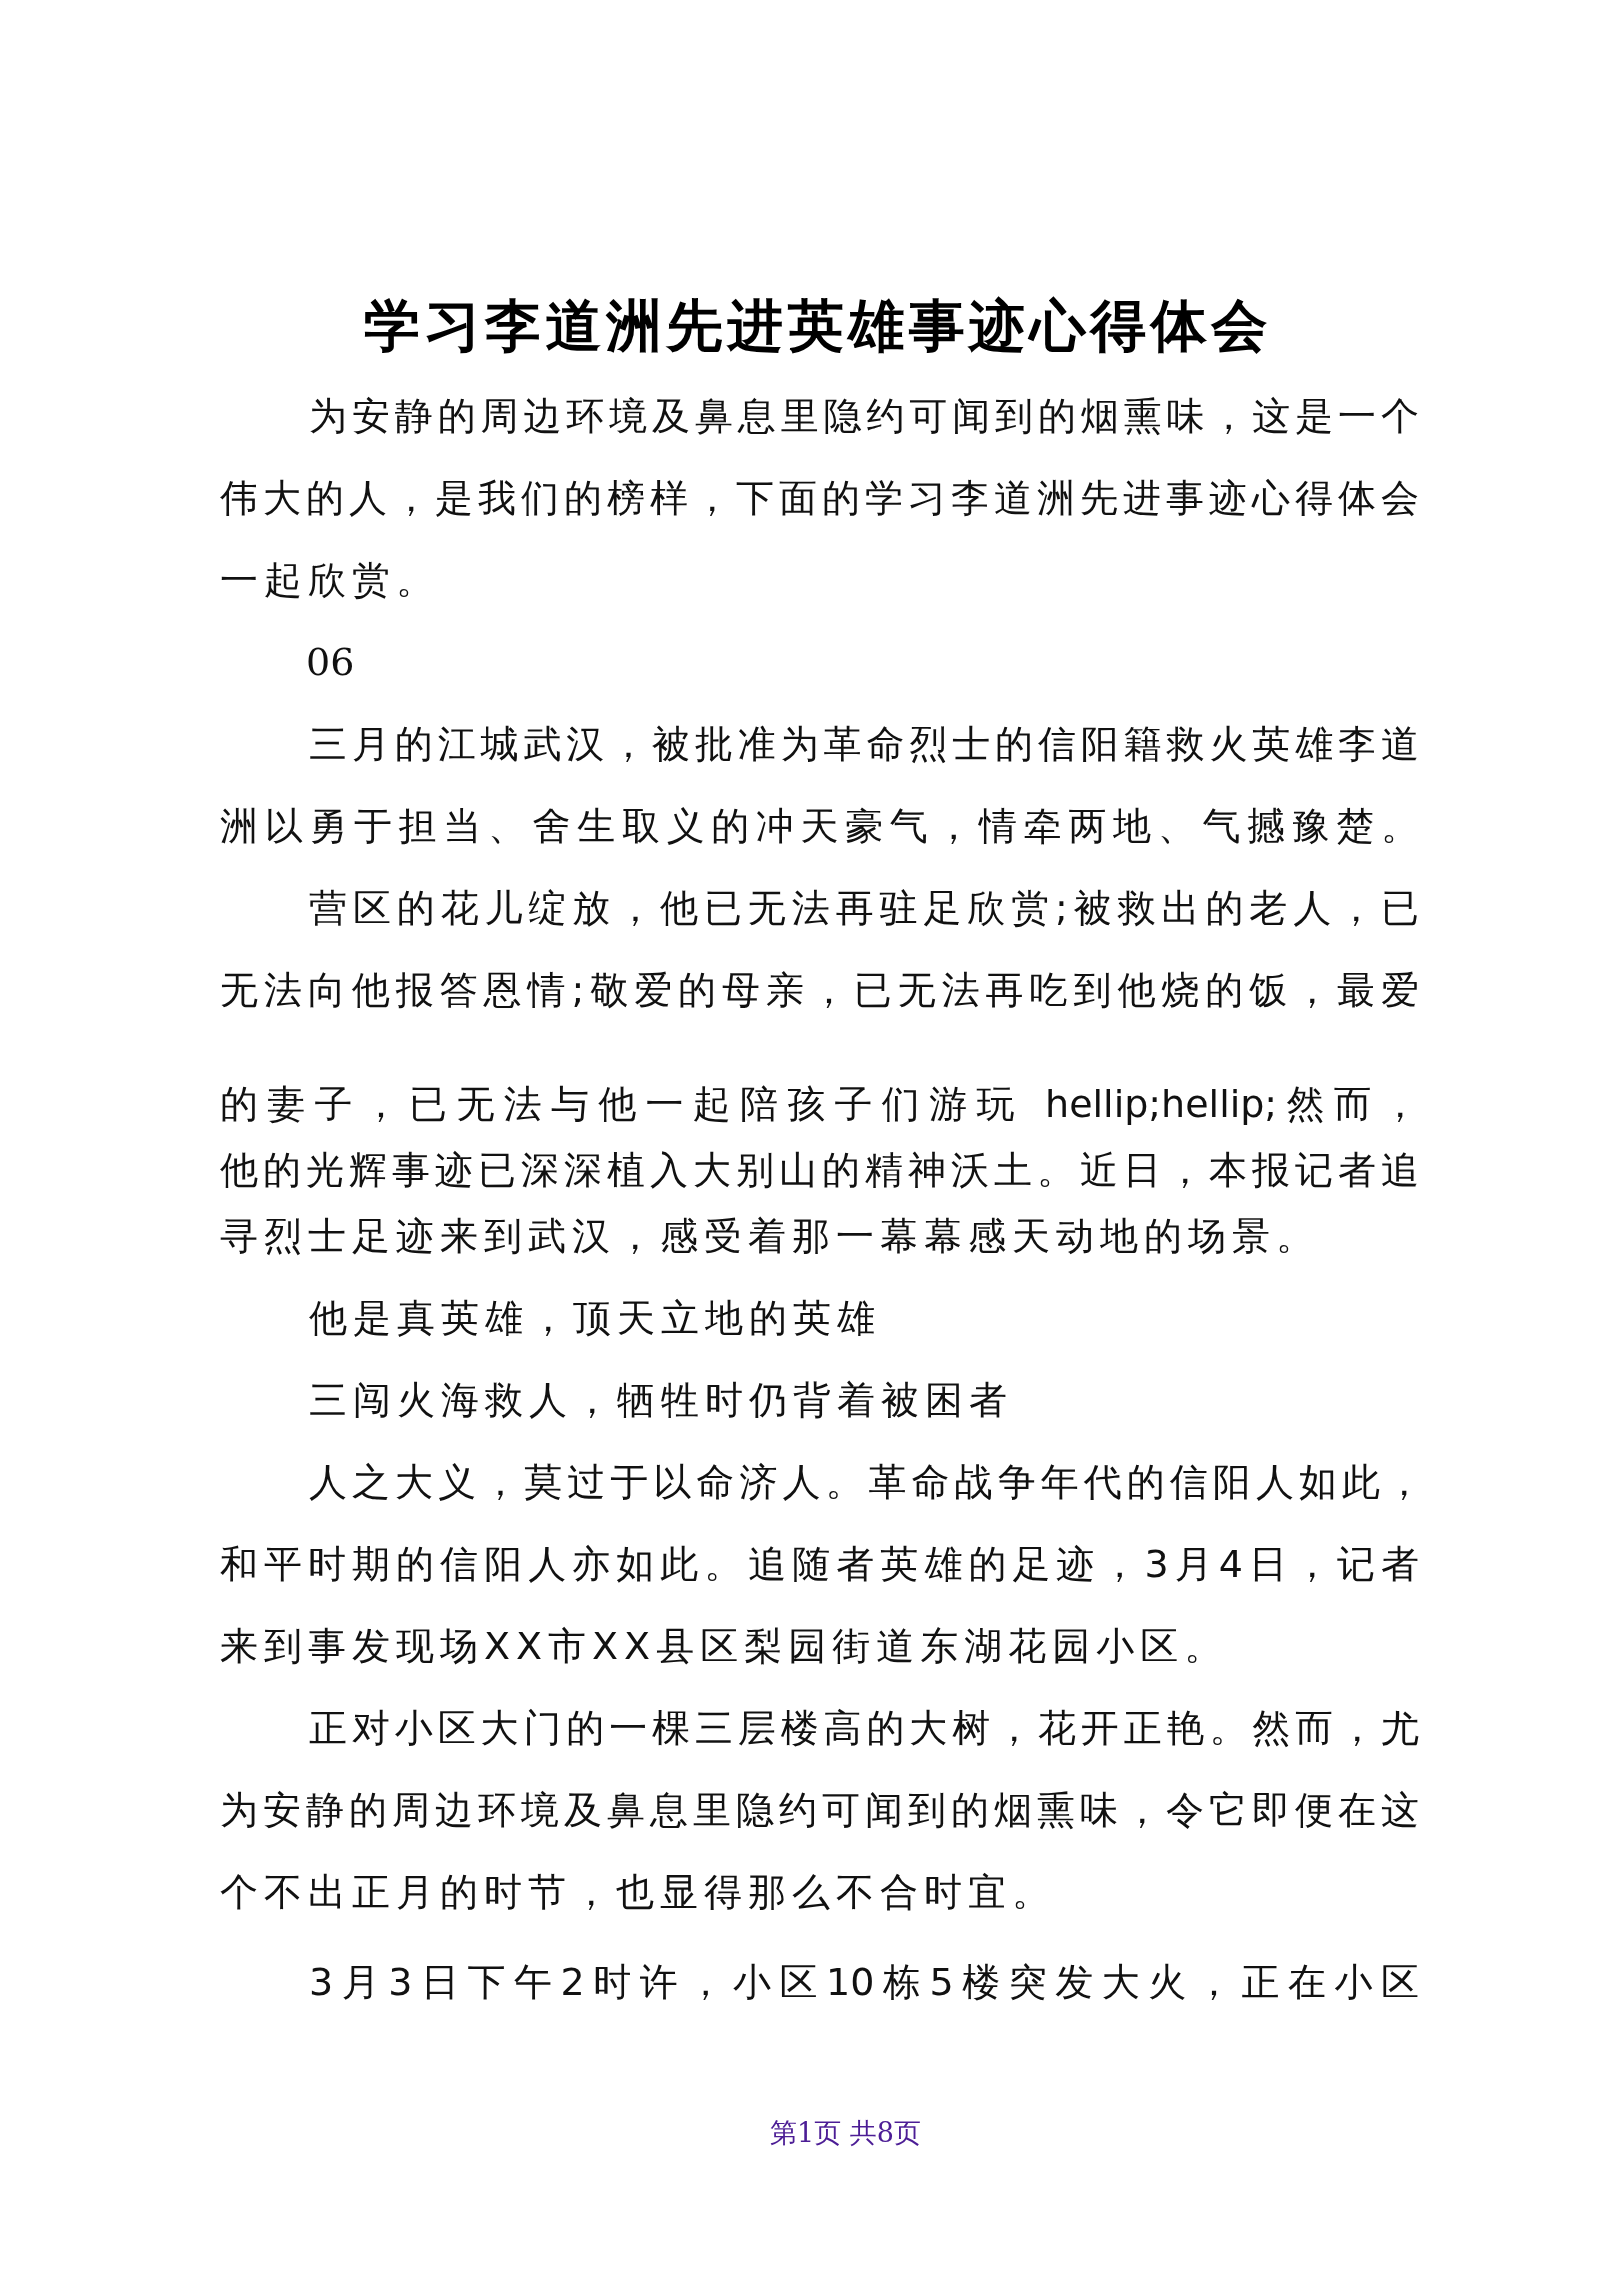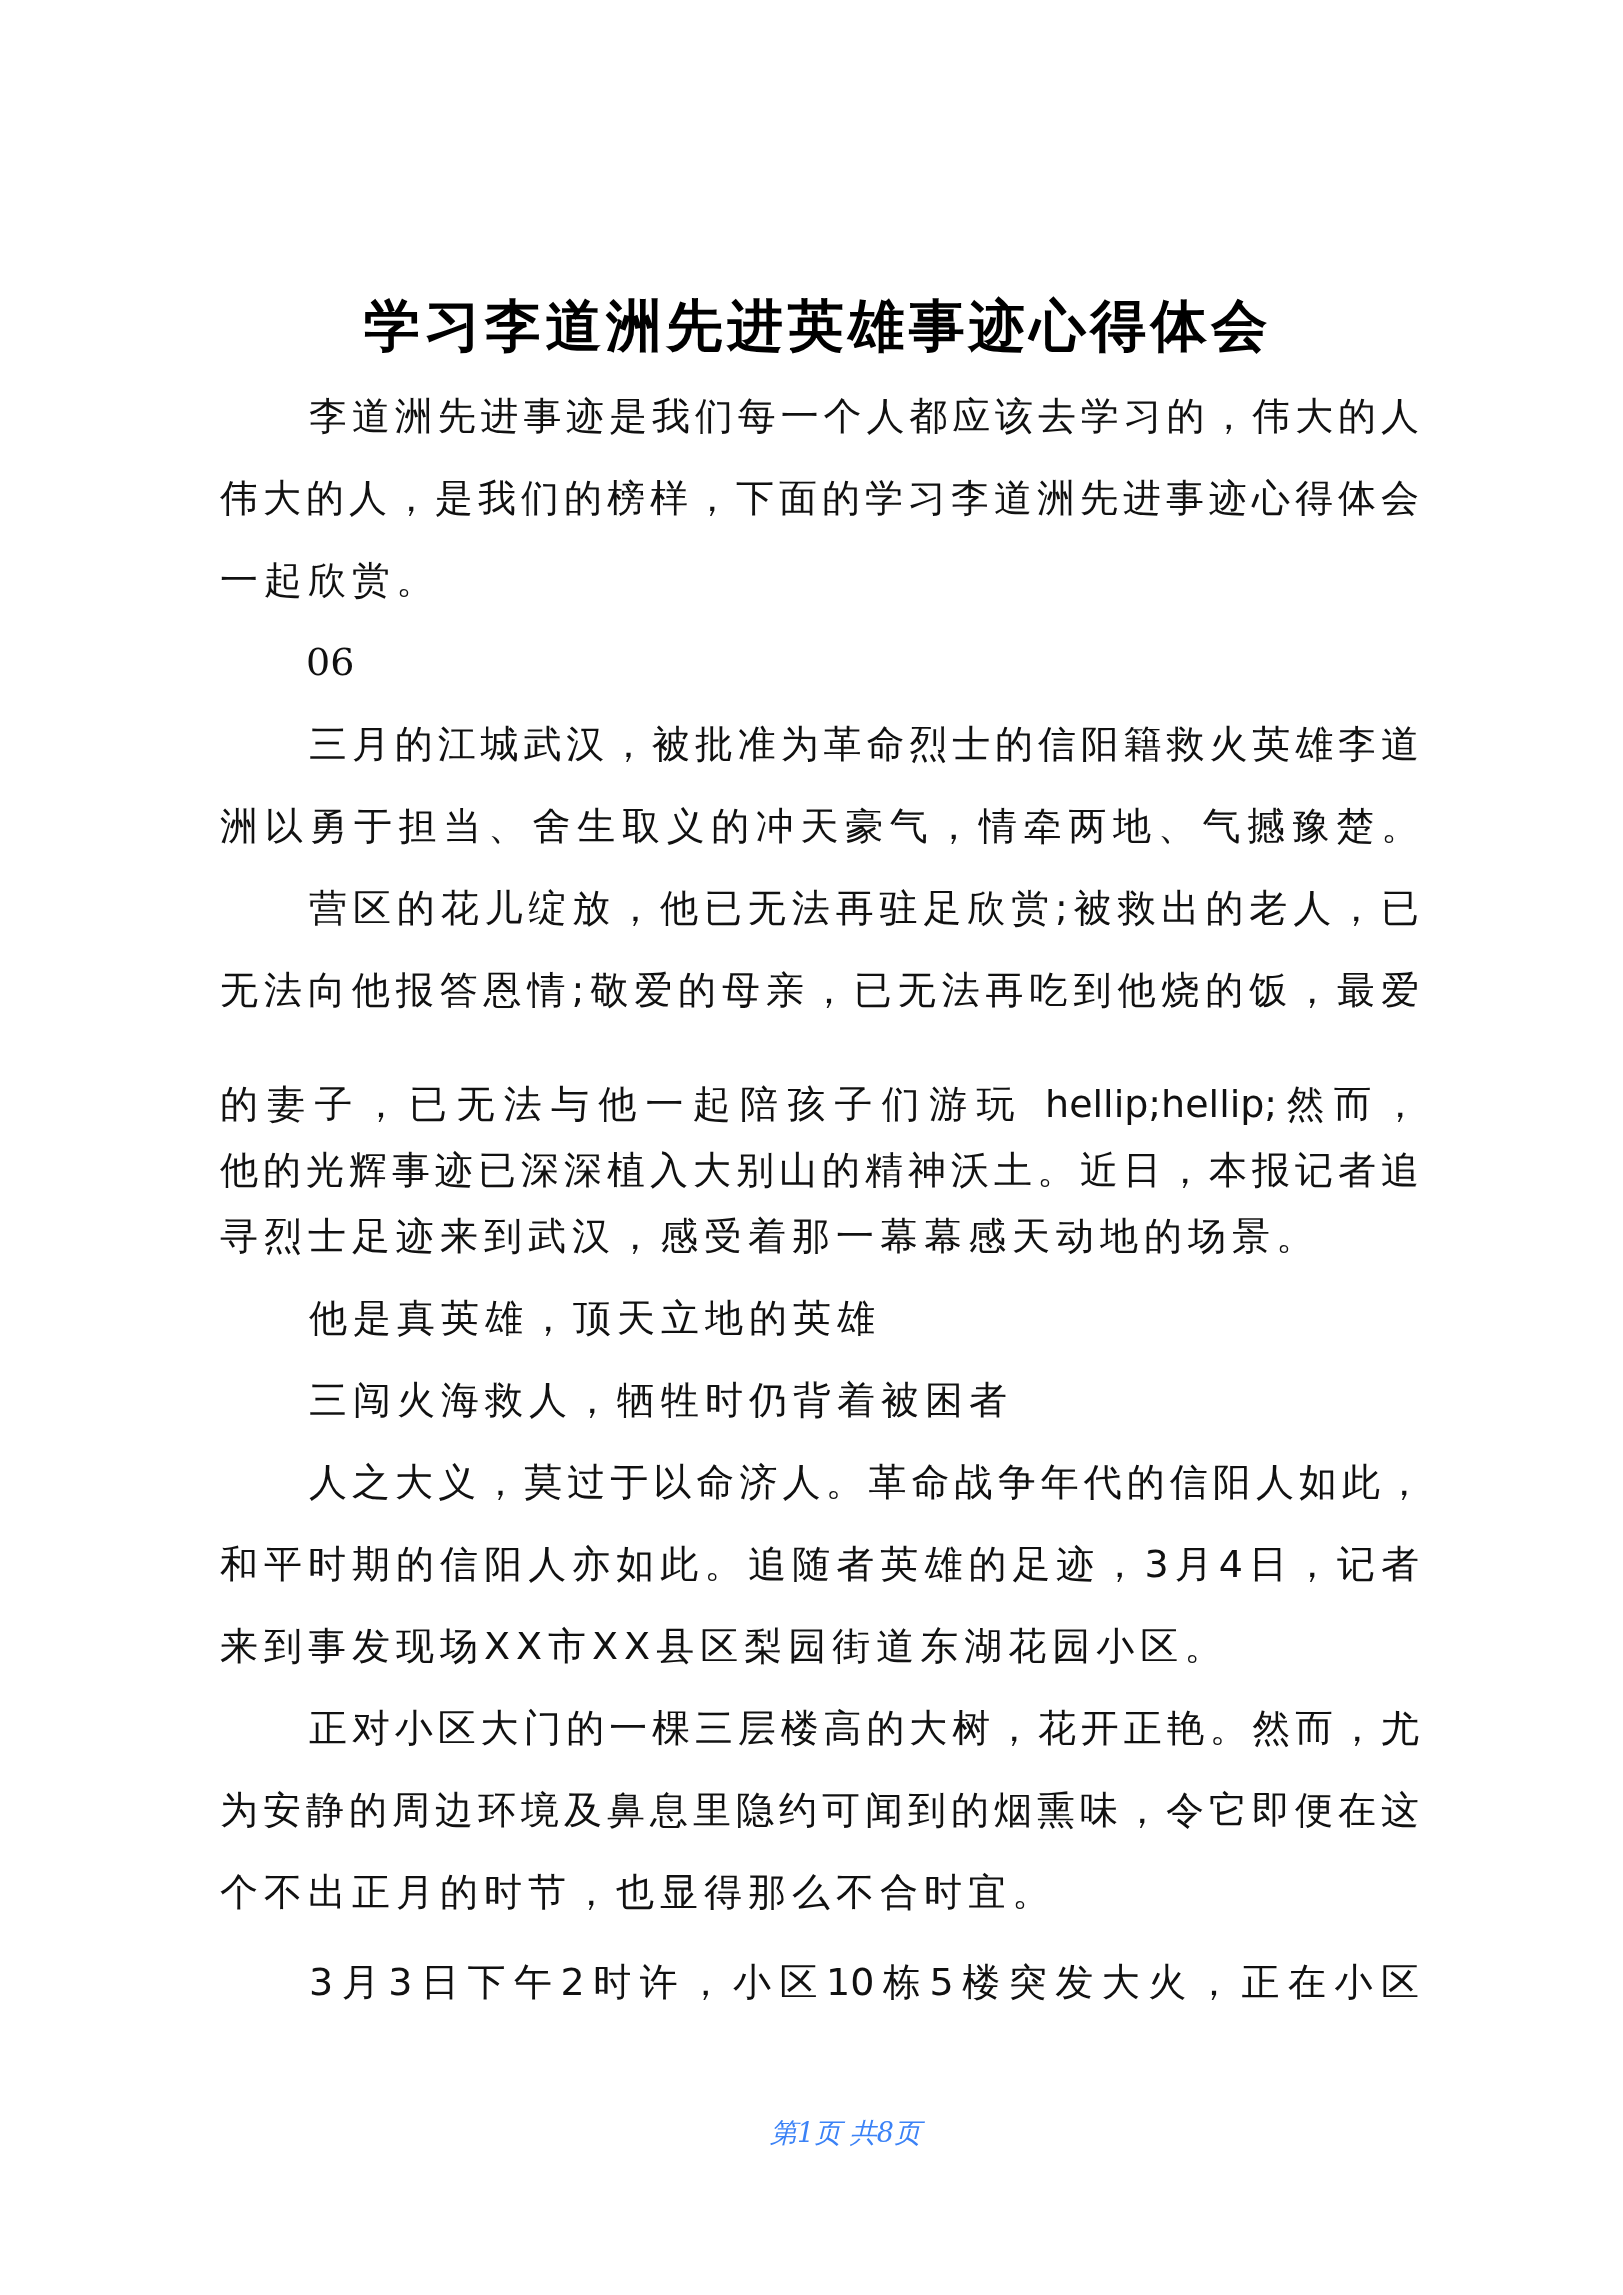--- a/index.html
+++ b/index.html
@@ -54,33 +54,32 @@
     .footer {
       position: absolute;
       left: 727px;
       top: 2112px;
       width: 237px;
       height: 42px;
       font-size: 27px;
       line-height: 42px;
       text-align: center;
       font-family: "DejaVu Serif", "Liberation Serif", serif;
-      color: #3b82f6;
+      color: #4c1d95;
       white-space: nowrap;
-      font-style: italic;
     }
   </style>
 </head>
 <body>
 
 <div class="page">
 
   <div class="title">学习李道洲先进英雄事迹心得体会</div>
 
-  <div class="line full" style="left:309px; top:391px; width:1110px;">李道洲先进事迹是我们每一个人都应该去学习的，伟大的人</div>
+  <div class="line full" style="left:309px; top:391px; width:1110px;">为安静的周边环境及鼻息里隐约可闻到的烟熏味，这是一个</div>
   <div class="line full" style="left:220px; top:473px; width:1199px;">伟大的人，是我们的榜样，下面的学习李道洲先进事迹心得体会</div>
   <div class="line" style="left:220px; top:555px; letter-spacing:6px;">一起欣赏。</div>
 
   <div class="line" style="left:306px; top:637px; font-family:'DejaVu Serif','Liberation Serif',serif;">06</div>
 
   <div class="line full" style="left:309px; top:719px; width:1110px;">三月的江城武汉，被批准为革命烈士的信阳籍救火英雄李道</div>
   <div class="line full" style="left:220px; top:801px; width:1199px;">洲以勇于担当、舍生取义的冲天豪气，情牵两地、气撼豫楚。</div>
 
   <div class="line full" style="left:309px; top:883px; width:1110px;">营区的花儿绽放，他已无法再驻足欣赏;被救出的老人，已</div>
   <div class="line full" style="left:220px; top:965px; width:1199px;">无法向他报答恩情;敬爱的母亲，已无法再吃到他烧的饭，最爱</div>

